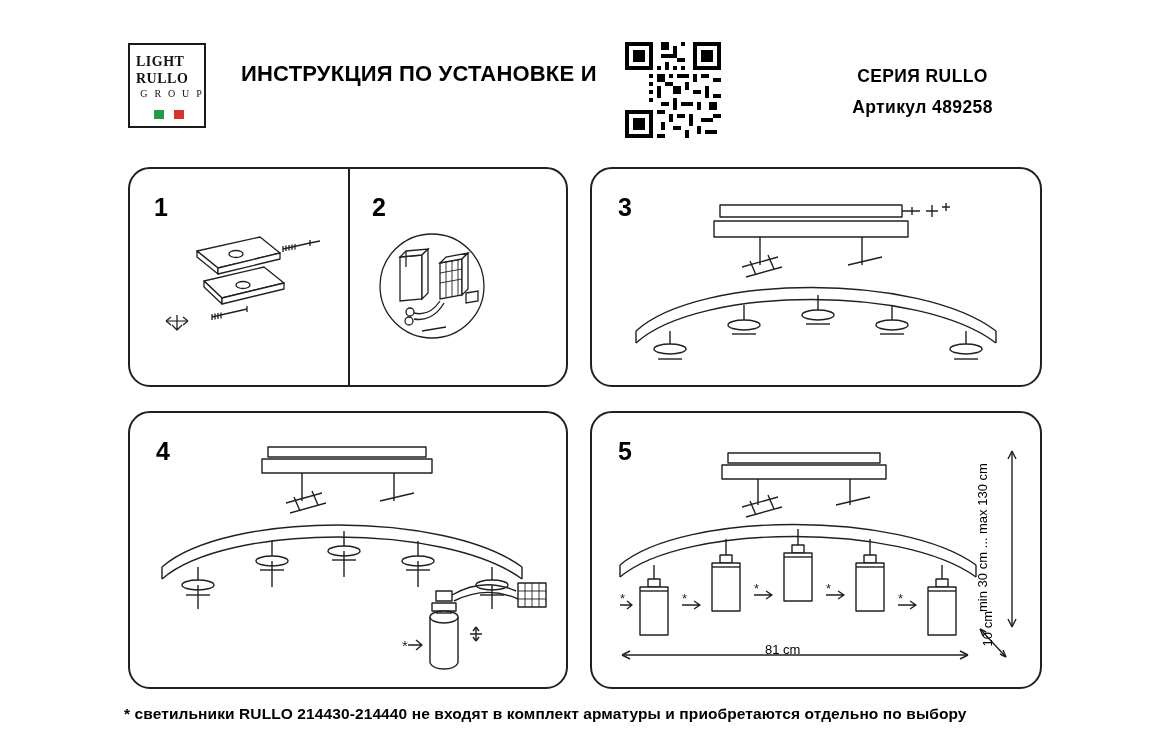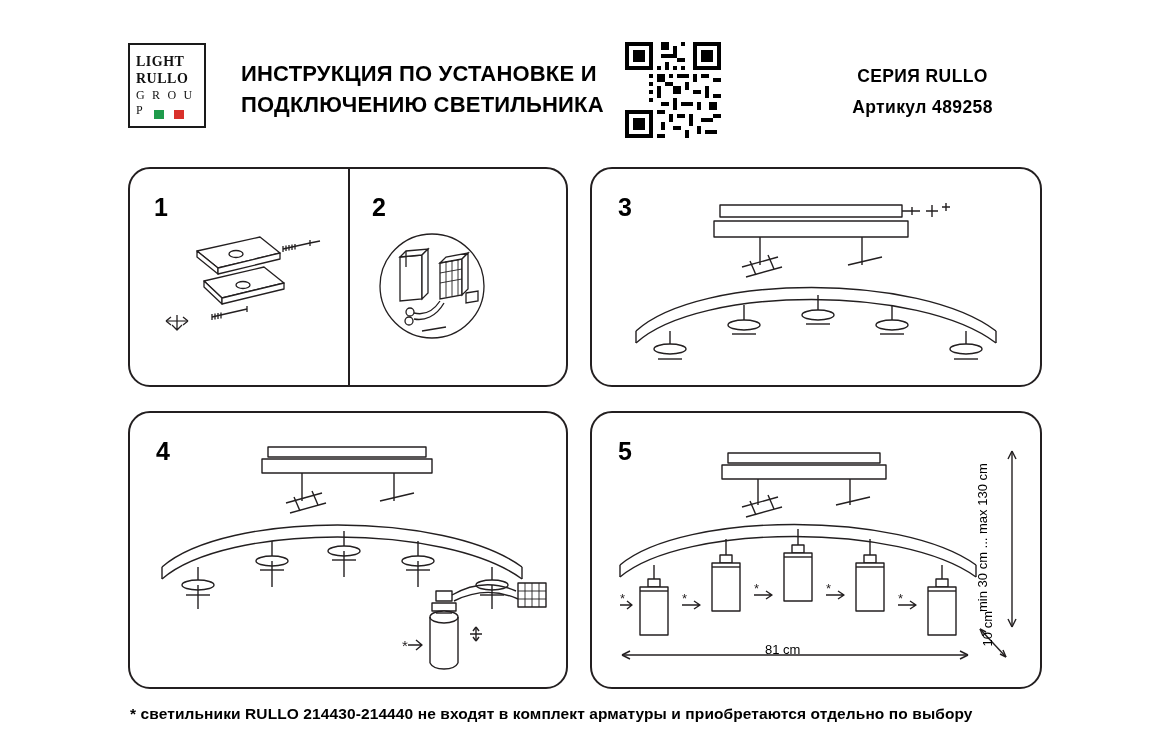--- a/index.html
+++ b/index.html
@@ -43,24 +43,25 @@
   .logo-line {
     font-family: "Liberation Serif", serif;
     font-size: 14px;
     font-weight: bold;
     letter-spacing: 0.5px;
     line-height: 17px;
     color: #111;
   }
   .logo-group {
     font-family: "Liberation Serif", serif;
-    font-size: 12px;
+    font-size: 10px;
     letter-spacing: 2.2px;
     color: #111;
     margin-top: 1px;
+    text-align: right;
   }
   .logo-flag {
     position: absolute;
     left: 24px;
     bottom: 7px;
     width: 30px;
     height: 9px;
     display: flex;
   }
   .logo-flag i { display:block; width: 10px; height: 9px; }
@@ -127,21 +128,20 @@
 
   .footnote {
     position: absolute;
     left: 124px;
     top: 705px;
     width: 930px;
     font-size: 15.5px;
     font-weight: bold;
     letter-spacing: 0.1px;
     color: #000;
-    margin-left: 6px;
   }
 
   svg { display: block; }
   .fig { position: absolute; }
 </style>
 </head>
 <body>
 
 <div class="page">
 
@@ -153,21 +153,20 @@
       <div class="logo-group">G R O U P</div>
       <div class="logo-flag">
         <i class="flag-g"></i>
           <i class="flag-w"></i>
           <i class="flag-r"></i>
       </div>
     </div>
 
     <div class="title">
       <div>ИНСТРУКЦИЯ ПО УСТАНОВКЕ И</div>
-      <div>ПОДКЛЮЧЕНИЮ СВЕТИЛЬНИКА</div>
     </div>
 
     <div class="qr">
       <svg width="96" height="96" viewBox="0 0 24 24" shape-rendering="crispEdges">
         <rect width="24" height="24" fill="#fff"></rect>
         <g fill="#000">
 
           <rect x="0" y="0" width="7" height="1"></rect>
             <rect x="0" y="6" width="7" height="1"></rect>
           <rect x="0" y="0" width="1" height="7"></rect>

